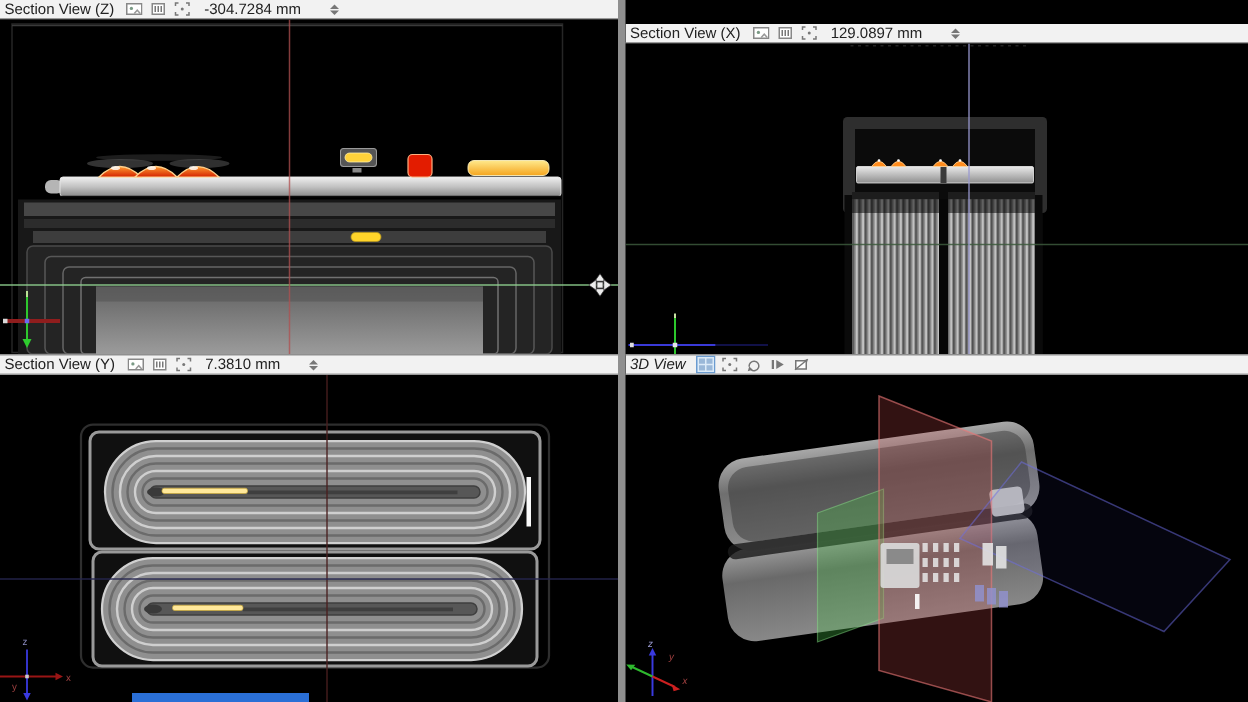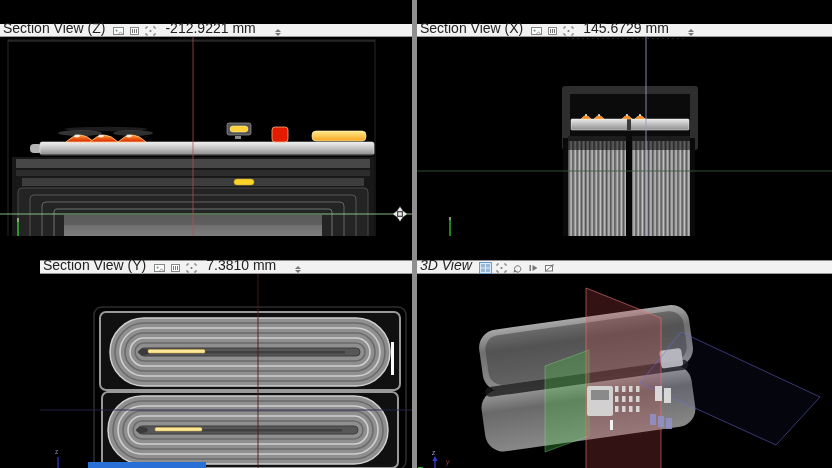--- a/index.html
+++ b/index.html
@@ -1,33 +1,33 @@
 <!DOCTYPE html>
 <html><head>
 <meta charset="utf-8">
 <style>
   html,body{margin:0;padding:0;background:#000;overflow:hidden;}
   #app{position:relative;width:832px;height:468px;background:#000;font-family:"Liberation Sans",sans-serif;}
   .panel{position:absolute;overflow:hidden;}
-  .panel-header{height:13px;background:#f2f2f2;border-bottom:1px solid #9a9a9a;display:flex;align-items:flex-end;gap:3px;padding:0 3px;box-sizing:border-box;font-size:14px;color:#222;white-space:nowrap;margin-top:24px;}
+  .panel-header{height:13px;background:#f2f2f2;border-bottom:1px solid #9a9a9a;display:flex;align-items:center;gap:3px;padding:0 3px;box-sizing:border-box;font-size:10px;color:#222;white-space:nowrap;}
   .panel-header.bottom{border-top:1px solid #8f8f8f;height:14px;}
   .ptitle{margin-right:4px;}
   .hicon{display:inline-flex;align-items:center;justify-content:center;width:13px;height:11px;}
   .pval{margin-left:5px;color:#222;}
   .spinner{margin-left:16px;display:inline-flex;flex-direction:column;justify-content:center;gap:1px;width:9px;}
   .spinner i{display:block;width:0;height:0;border-left:3px solid transparent;border-right:3px solid transparent;}
   .spinner i.up{border-bottom:3px solid #777;}
   .spinner i.dn{border-top:3px solid #777;}
   .panel-body{position:relative;background:#000;}
   .panel-body svg{display:block;}
   #divider-v{position:absolute;left:412px;top:0;width:5px;height:468px;background:#8f8f8f;z-index:5;}
   #taskbar-strip{position:absolute;left:88px;top:462px;width:118px;height:6px;background:#2a6fd6;z-index:10;}
   #panel-z{left:0;top:0;width:412px;height:236px;}
-  #panel-x{left:417px;top:0;width:415px;height:236px;}
-  #panel-y{left:0;top:236px;width:412px;height:232px;padding-left:40px;}
+  #panel-x{left:417px;top:16px;width:415px;height:236px;}
+  #panel-y{left:0;top:236px;width:412px;height:232px;}
   #panel-3d{left:417px;top:236px;width:415px;height:232px;font-style:italic;}
 </style>
 </head>
 <body>
 
 <div id="app">
 
   <div class="panel" id="panel-z">
     <div class="panel-header">
       <span class="ptitle">Section View (Z)</span>
@@ -45,21 +45,21 @@
             <line x1="5.5" y1="3" x2="5.5" y2="7" stroke="#777"></line>
             <line x1="7.5" y1="3" x2="7.5" y2="7" stroke="#777"></line>
           </svg>
         </span>
       <span class="hicon">
           <svg width="11" height="10">
             <path d="M1 3 V1 h2 M8 1 h2 v2 M10 7 v2 h-2 M3 9 H1 V7" stroke="#777" fill="none"></path>
             <circle cx="5.5" cy="5" r="1" fill="#777"></circle>
           </svg>
         </span>
-      <span class="pval">-212.9221 mm</span>
+      <span class="pval">-304.7284 mm</span>
       <span class="spinner">
           <i class="up"></i>
           <i class="dn"></i>
         </span>
     </div>
     <div class="panel-body">
       <svg width="412" height="223" viewBox="0 0 412 223">
         <defs>
           <linearGradient id="lidG" x1="0" y1="0" x2="0" y2="1">
               <stop offset="0" stop-color="#f0f0f0"></stop>
@@ -166,21 +166,21 @@
             <line x1="5.5" y1="3" x2="5.5" y2="7" stroke="#777"></line>
             <line x1="7.5" y1="3" x2="7.5" y2="7" stroke="#777"></line>
           </svg>
         </span>
       <span class="hicon">
           <svg width="11" height="10">
             <path d="M1 3 V1 h2 M8 1 h2 v2 M10 7 v2 h-2 M3 9 H1 V7" stroke="#777" fill="none"></path>
             <circle cx="5.5" cy="5" r="1" fill="#777"></circle>
           </svg>
         </span>
-      <span class="pval">145.6729 mm</span>
+      <span class="pval">129.0897 mm</span>
       <span class="spinner">
           <i class="up"></i>
           <i class="dn"></i>
         </span>
     </div>
     <div class="panel-body">
       <svg width="415" height="223" viewBox="0 0 415 223">
         <defs>
           <linearGradient id="lidG2" x1="0" y1="0" x2="0" y2="1">
               <stop offset="0" stop-color="#eaeaea"></stop>

